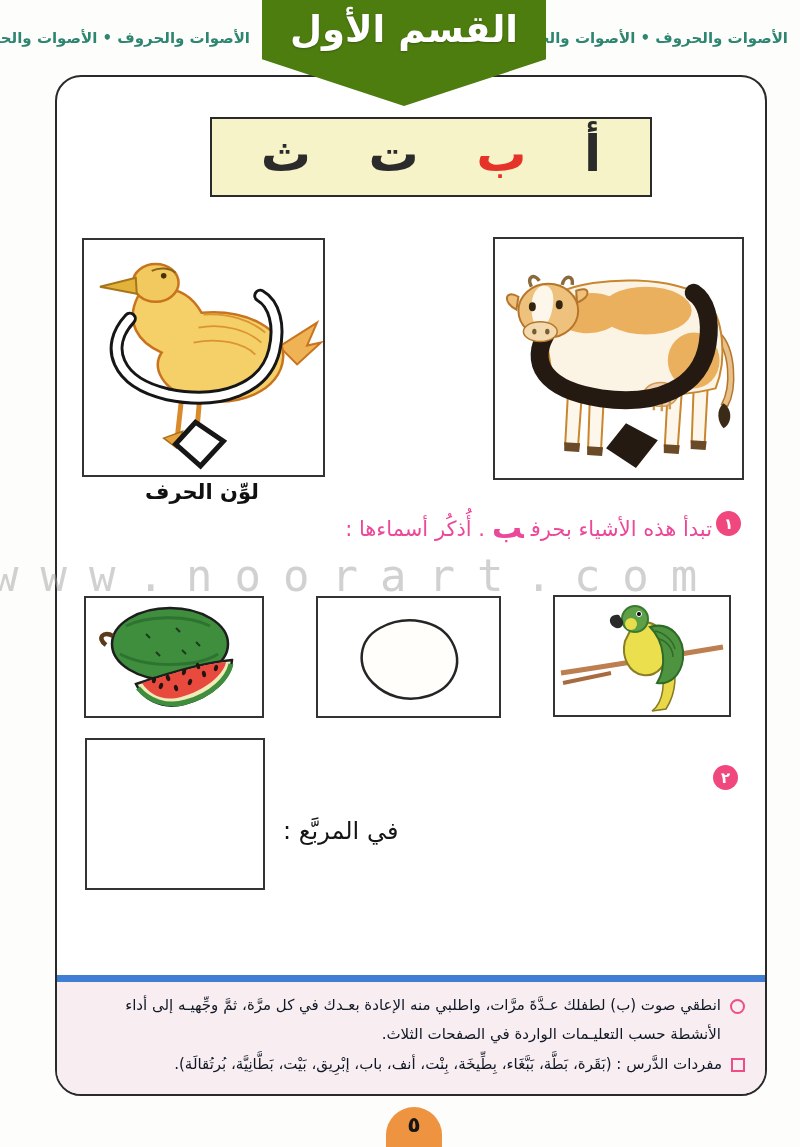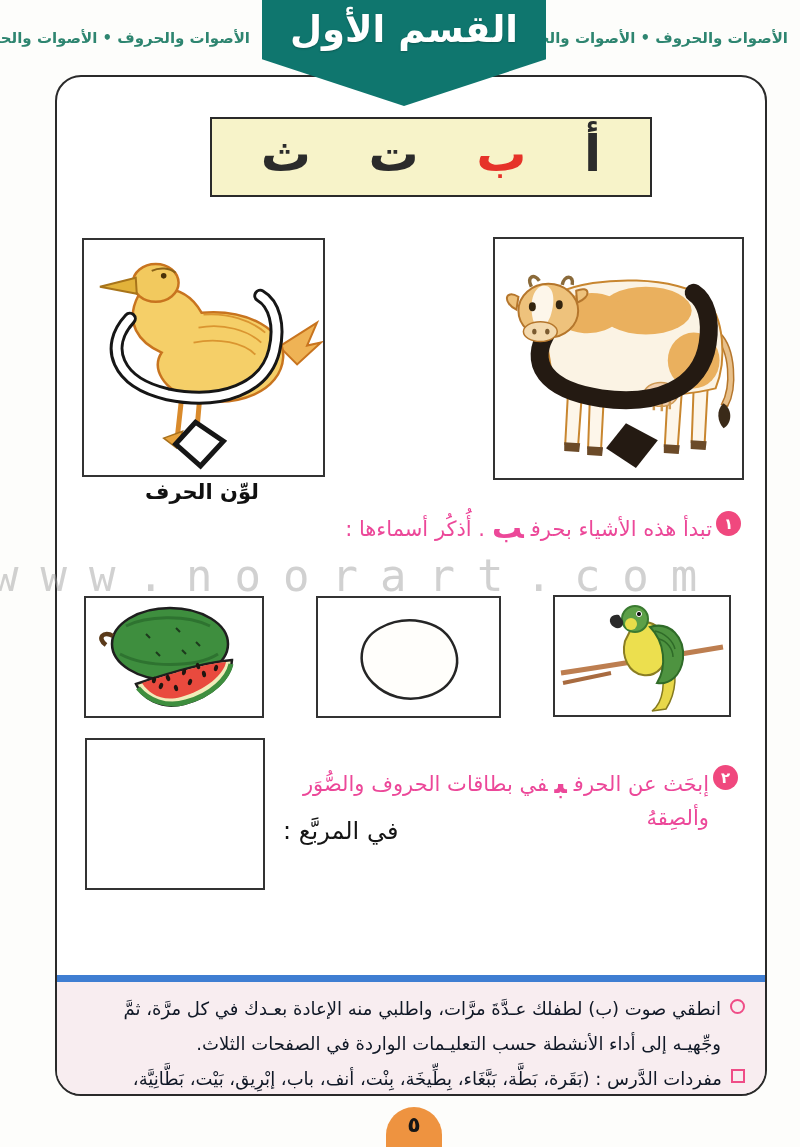--- a/index.html
+++ b/index.html
@@ -64,21 +64,21 @@
   #egg-box{left:259px;top:519px;width:181px;height:118px;}
   #parrot-box{left:496px;top:518px;width:174px;height:118px;}
   #empty-box{position:absolute;left:28px;top:661px;width:176px;height:148px;border:2px solid #333;background:#fff;}
   
   .panel{position:absolute;left:0;right:0;top:898px;bottom:0;}
   .panel-stripe{height:7px;background:#3f7ed2;}
   .panel-body{
     background:#f8edf0;height:108px;padding:9px 20px 0 16px;direction:rtl;
   }
   .instr-item{
-    display:flex;gap:9px;align-items:flex-start;font-size:18px;
+    display:flex;gap:9px;align-items:flex-start;font-size:15px;
     line-height:1.95;color:#101826;font-weight:500;
   }
   .bullet{flex:0 0 auto;margin-top:8px;border:2px solid #ef4d87;background:transparent;}
   .bullet.circle{width:11px;height:11px;border-radius:50%;}
   .bullet.square{width:10px;height:10px;}
   
   .watermark{
     position:absolute;left:-8px;top:550px;width:816px;z-index:6;
     font-family:"DejaVu Sans Mono",monospace;font-size:44px;
     letter-spacing:22px;color:rgba(164,164,164,0.5);white-space:nowrap;
@@ -92,21 +92,21 @@
   .page-num span{font-size:22px;font-weight:bold;color:#161616;margin-top:5px;}
 </style>
 </head>
 <body>
 
 <div>
 
   <div class="strip strip-left" style="color: rgb(46, 133, 112);">الأصوات والحروف • الأصوات والحروف</div>
   <div class="strip strip-right" style="color: rgb(46, 133, 112);">الأصوات والحروف • الأصوات والحروف</div>
 
-  <div class="banner" style="background: #0f766e;">
+  <div class="banner" style="background: #4d7c0f;">
     <div class="banner-title">القسم الأول</div>
   </div>
 
   <div class="frame">
 
     <div class="letters-bar" style="background: rgb(247, 243, 201);">
       <span class="letter" style="color: rgb(43, 43, 43);">أ</span>
       <span class="letter" style="color: rgb(230, 51, 41);">ب</span>
       <span class="letter" style="color: rgb(43, 43, 43);">ت</span>
       <span class="letter" style="color: rgb(43, 43, 43);">ث</span>
@@ -201,21 +201,20 @@
         <path d="M95,30 C115,24 130,40 128,62 C126,78 115,88 102,86 C112,70 110,45 95,30 Z" fill="#4e9340" stroke="#2f6b28" stroke-width="2"></path>
         <path d="M104,42 C112,44 118,52 118,60 M100,34 C110,36 118,44 120,52" stroke="#2f6b28" stroke-width="1.5" fill="none"></path>
         <circle cx="80" cy="22" r="13" fill="#5da048" stroke="#3a7a30" stroke-width="2"></circle>
         <circle cx="76" cy="27" r="6" fill="#e8dd4a"></circle>
         <circle cx="84" cy="17" r="2.6" fill="#111" stroke="#fff" stroke-width="1"></circle>
         <path d="M64,18 C54,16 52,26 59,30 C64,33 69,30 68,24 Z" fill="#2a2a2a"></path>
       </svg>
     </div>
 
     <div class="num-circle" id="ex2-num">٢</div>
-    <div class="ex-text" id="ex2-text"><span>إبحَث عن الحرف</span><span class="inline-baa">ب</span><span>في بطاقات الحروف والصُّوَر وألصِقهُ</span></div>
     <div id="ex2-line2">في المربَّع :</div>
 
     <div id="empty-box"></div>
 
     <div class="panel">
       <div class="panel-stripe" style="background: rgb(63, 126, 210);"></div>
       <div class="panel-body" style="background: rgb(248, 237, 240);">
         <div class="instr-item">
           <span class="bullet circle" style="border-color: rgb(239, 77, 135);"></span>
           <span>انطقي صوت (ب) لطفلك عـدَّةَ مرَّات، واطلبي منه الإعادة بعـدك في كل مرَّة، ثمَّ وجِّهيـه إلى أداء الأنشطة حسب التعليـمات الواردة في الصفحات الثلاث.</span>

